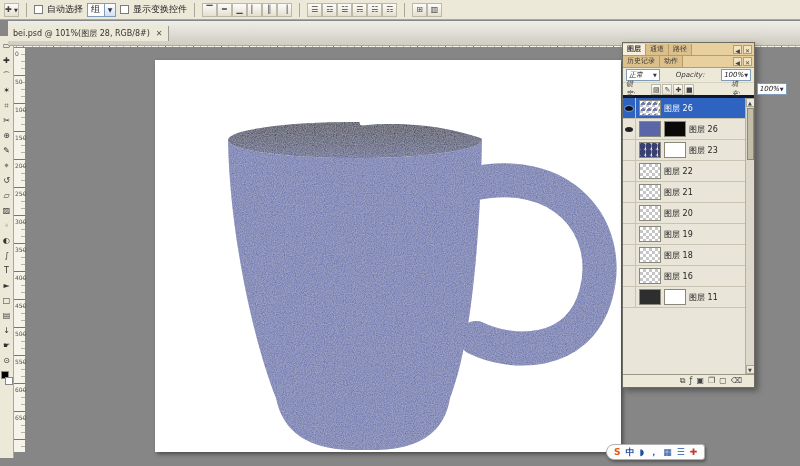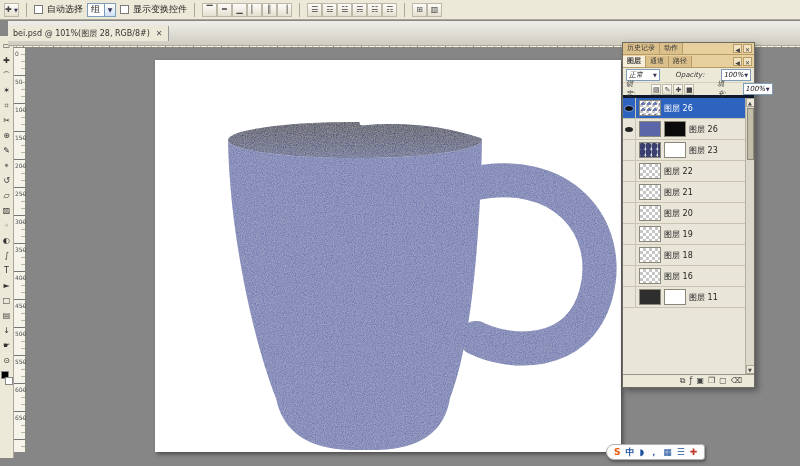--- a/index.html
+++ b/index.html
@@ -222,57 +222,57 @@
           <path d="M258,75 C352,52 404,118 386,184 C368,250 298,244 266,228" fill="none" stroke-width="34" stroke-linecap="round" stroke="#5a66a8"></path>
           <path d="M18,30 C20,130 45,235 66,288 Q76,338 140,340 L168,340 Q232,338 240,288 C261,235 270,130 272,30 A127,18 0 0 1 18,30 Z" fill="#5a66a8"></path>
           <ellipse cx="145" cy="30" rx="127" ry="18" fill="url(#gOpen)"></ellipse>
           <path d="M152,13 Q215,7 272,26" fill="none" stroke-width="5" stroke-linecap="round" stroke="#ffffff"></path>
         </g>
       </svg>
     </div>
   </div>
 
   <div id="layers-panel">
-    <div id="strip1">
-        <span class="ptab">历史记录</span>
-        <span class="ptab">动作</span>
-        <span class="pbtns">
-          <span class="pbtn">◀</span>
-          <span class="pbtn">✕</span>
-        </span>
-      </div>
     <div id="strip2">
         <span class="ptab active">图层</span>
         <span class="ptab">通道</span>
         <span class="ptab">路径</span>
         <span class="pbtns">
           <span class="pbtn">◀</span>
           <span class="pbtn">✕</span>
         </span>
       </div>
+    <div id="strip1">
+        <span class="ptab">历史记录</span>
+        <span class="ptab">动作</span>
+        <span class="pbtns">
+          <span class="pbtn">◀</span>
+          <span class="pbtn">✕</span>
+        </span>
+      </div>
     <div id="blend-row">
       <span class="fld" style="width:52px">
         <span>正常</span>
         <span class="fldarrow" style="margin-left:auto">▼</span>
       </span>
       <span class="plabel">Opacity:</span>
       <span class="fld" style="width:30px">
         <span>100%</span>
         <span class="fldarrow" style="margin-left:auto">▼</span>
       </span>
     </div>
     <div id="lock-row">
       <span class="plabel">锁定:</span>
       <span id="lock-icons" style="display:inline-flex;gap:1px">
           <span class="lockbtn">▨</span>
           <span class="lockbtn">✎</span>
           <span class="lockbtn">✚</span>
           <span class="lockbtn">■</span>
         </span>
-      <span class="plabel" style="margin-left:7px">填充:</span>
+      <span class="plabel" style="margin-left:21px">填充:</span>
       <span class="fld" style="width:30px">
         <span>100%</span>
         <span class="fldarrow" style="margin-left:auto">▼</span>
       </span>
     </div>
     <div id="layer-list">
 
         <div class="layer-row sel">
           <div class="eye-cell">
             <span class="eye"></span>

